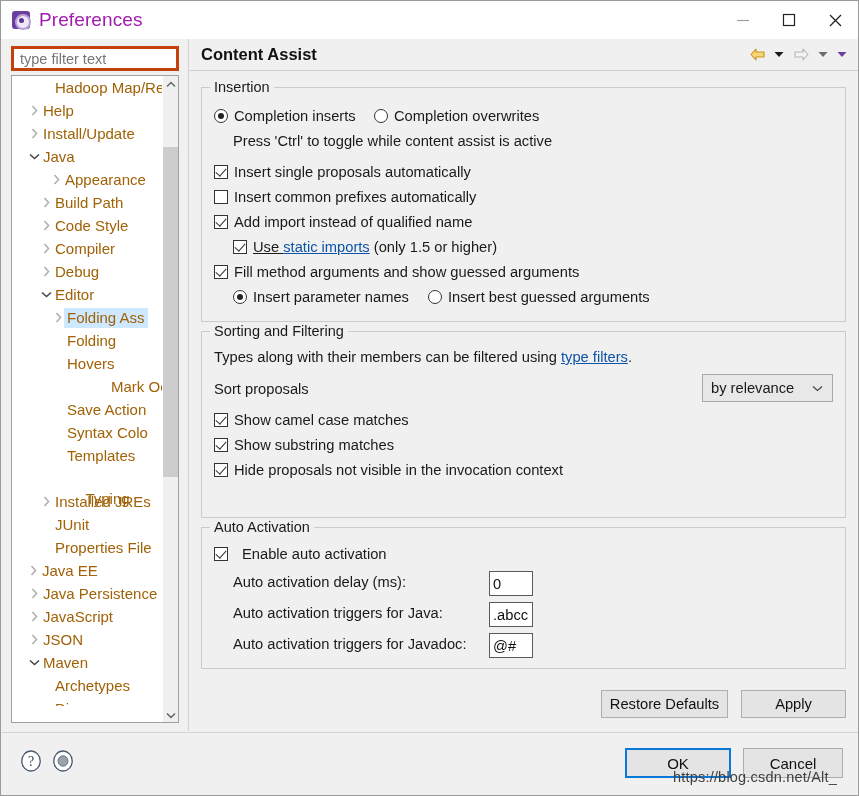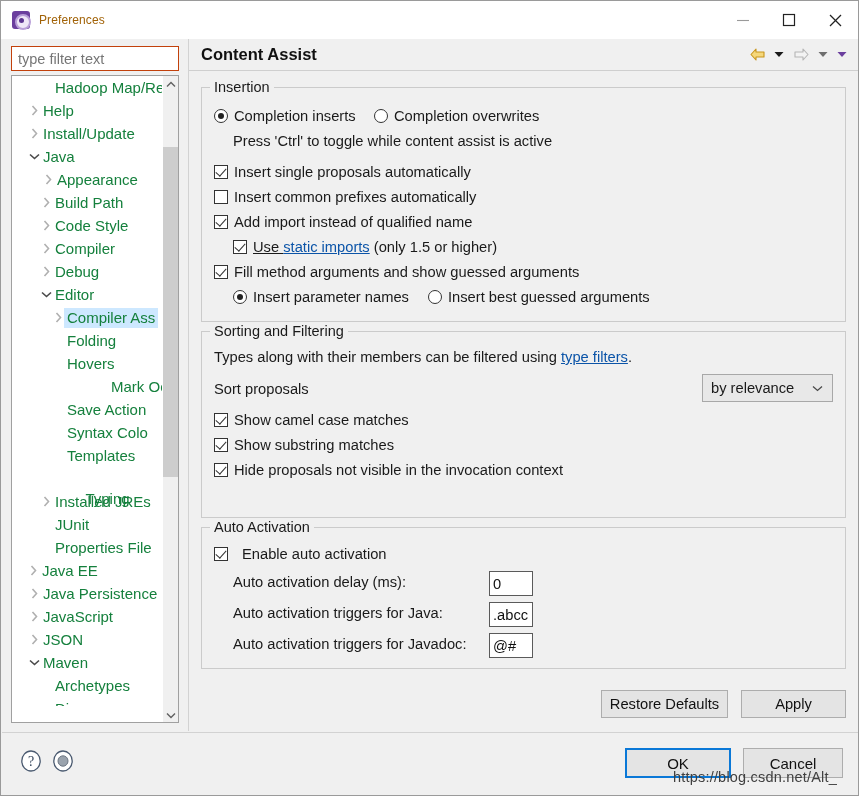--- a/index.html
+++ b/index.html
@@ -40,42 +40,42 @@
     background: #efe7f7;
     border: 2px solid #b9a0d8;
   }
   #app-icon::after {
     content: ""; position: absolute;
     left: 6.5px; top: 6.5px; width: 5px; height: 5px;
     border-radius: 50%;
     background: #5b3590;
   }
   #title-text {
-    font-size: 12px; color: #a16207;
+    font-size: 19px; color: #a21caf;
     letter-spacing: .1px;
   }
   .wbtn {
     width: 46px; height: 38px;
     display: flex; align-items: center; justify-content: center;
     flex: none;
   }
   .wbtn svg { display:block; }
   #win-controls { margin-left: auto; display: flex; }
 
   
   #left-panel {
     position: absolute; left: 1px; top: 38px;
     width: 185px; height: 692px;
     background: #f0f0f0;
   }
   #filter-box {
     position: absolute; left: 9px; top: 7px;
     width: 168px; height: 25px;
     background: #ffffff;
-    border: 1px solid #c2410c;
+    border: 3px solid #c2410c;
     font-size: 14.5px;
     color: #808080;
     padding: 0 0 0 6px;
     line-height: 23px;
     font-family: "Liberation Sans", sans-serif;
     outline: none;
   }
   #tree-wrap {
     position: absolute; left: 9px; top: 36px;
     width: 168px; height: 648px;
@@ -86,21 +86,21 @@
   #tree {
     position: absolute; left: 0; top: 0;
     width: 152px; height: 630px;
     overflow: hidden;
     background: #ffffff;
   }
   .titem {
     position: relative;
     height: 23px;
     display: flex; align-items: center;
-    font-size: 15px; color: #15803d;
+    font-size: 15px; color: #a16207;
     white-space: nowrap;
   }
   .titem .tw {
     width: 16px; height: 23px; flex: none;
     display: flex; align-items: center; justify-content: center;
   }
   .titem .tlabel { padding-left: 1px; }
   .titem.sel .tlabel {
     background: #cde8ff;
     padding: 1px 3px 2px 3px;
@@ -334,21 +334,21 @@
             <span class="tlabel">Install/Update</span>
           </div>
           <div class="titem" style="padding-left: 14px;">
             <span class="tw">
               <svg class="chev" width="11" height="7" viewBox="0 0 11 7">
                 <polyline points="1,1.5 5.5,5.5 10,1.5" fill="none" stroke="#4a4a4a" stroke-width="1.6"></polyline>
               </svg>
             </span>
             <span class="tlabel">Java</span>
           </div>
-          <div class="titem" style="padding-left: 28px;">
+          <div class="titem" style="padding-left: 36px;">
             <span class="tw">
               <svg class="chev" width="7" height="11" viewBox="0 0 7 11">
                 <polyline points="1.5,1 5.5,5.5 1.5,10" fill="none" stroke="#b0b0b0" stroke-width="1.6"></polyline>
               </svg>
             </span>
             <span class="tlabel">Appearance</span>
           </div>
           <div class="titem" style="padding-left: 26px;">
             <span class="tw">
               <svg class="chev" width="7" height="11" viewBox="0 0 7 11">
@@ -388,21 +388,21 @@
               </svg>
             </span>
             <span class="tlabel">Editor</span>
           </div>
           <div class="titem sel" style="padding-left: 38px;">
             <span class="tw">
               <svg class="chev" width="7" height="11" viewBox="0 0 7 11">
                 <polyline points="1.5,1 5.5,5.5 1.5,10" fill="none" stroke="#b0b0b0" stroke-width="1.6"></polyline>
               </svg>
             </span>
-            <span class="tlabel">Compiler Ass</span>
+            <span class="tlabel">Folding Ass</span>
           </div>
           <div class="titem" style="padding-left: 38px;">
             <span class="tw"></span>
             <span class="tlabel">Folding</span>
           </div>
           <div class="titem" style="padding-left: 38px;">
             <span class="tw"></span>
             <span class="tlabel">Hovers</span>
           </div>
           <div class="titem" style="padding-left: 38px; gap: 44px;">

